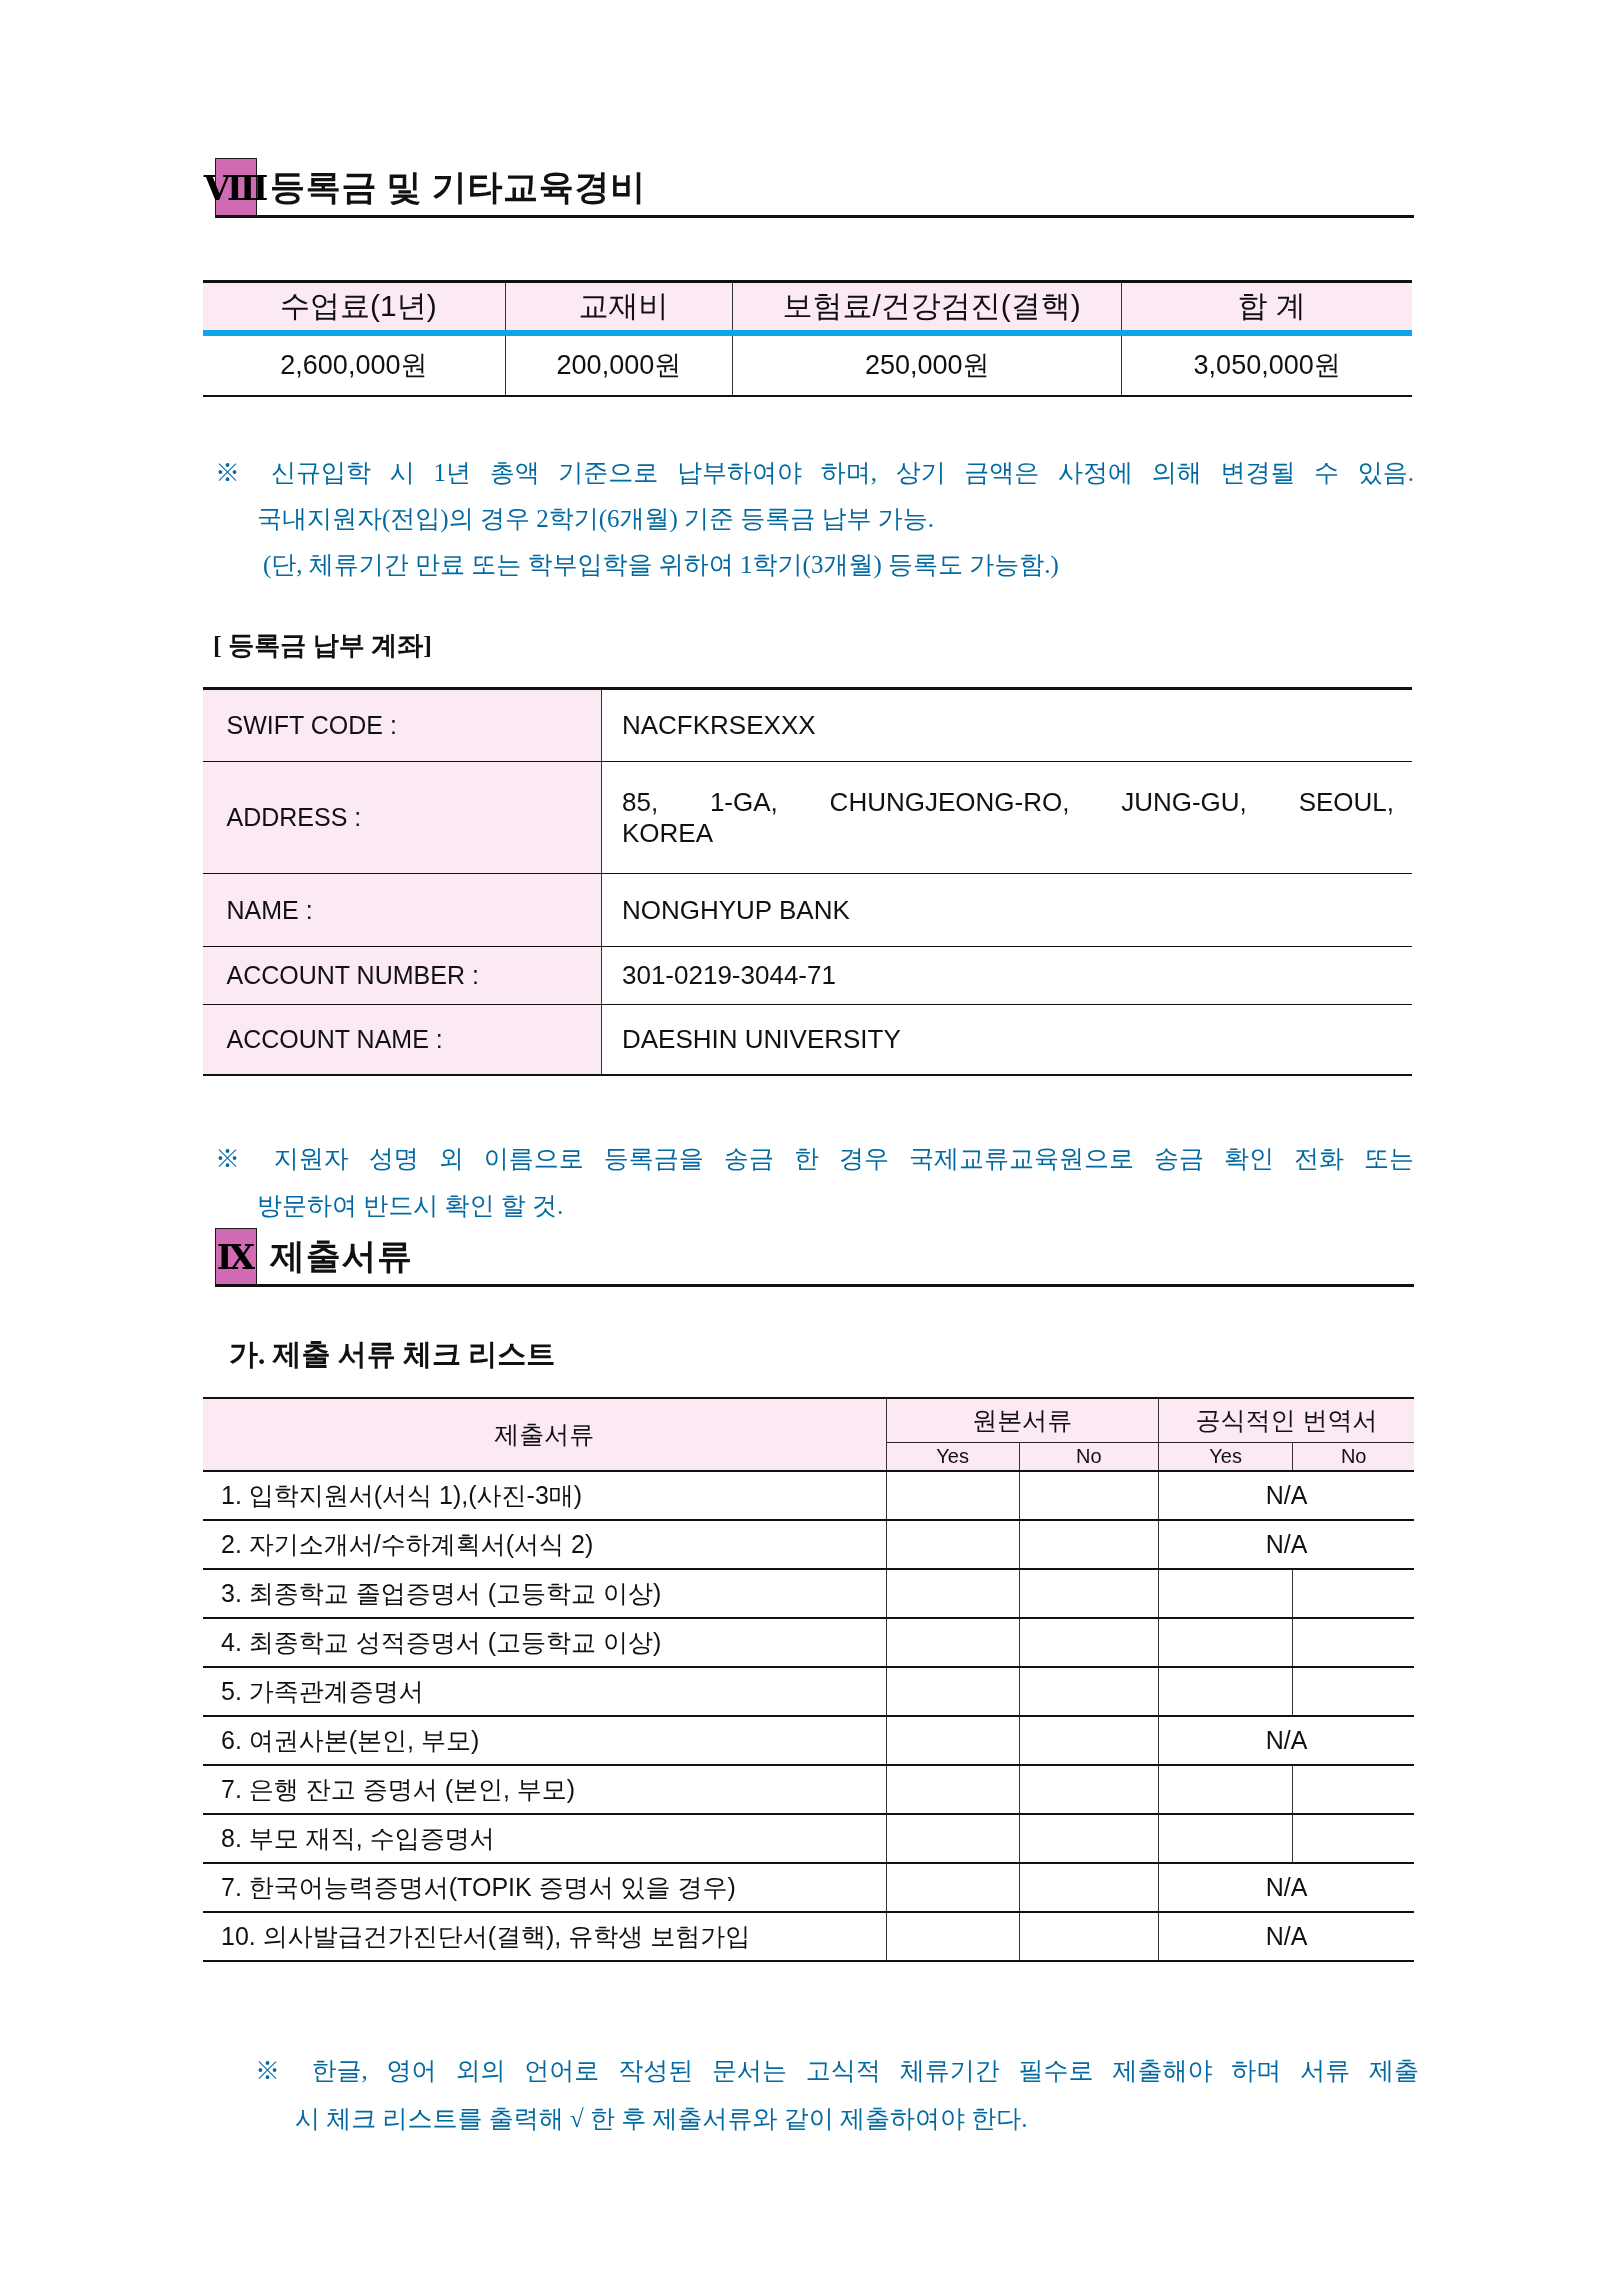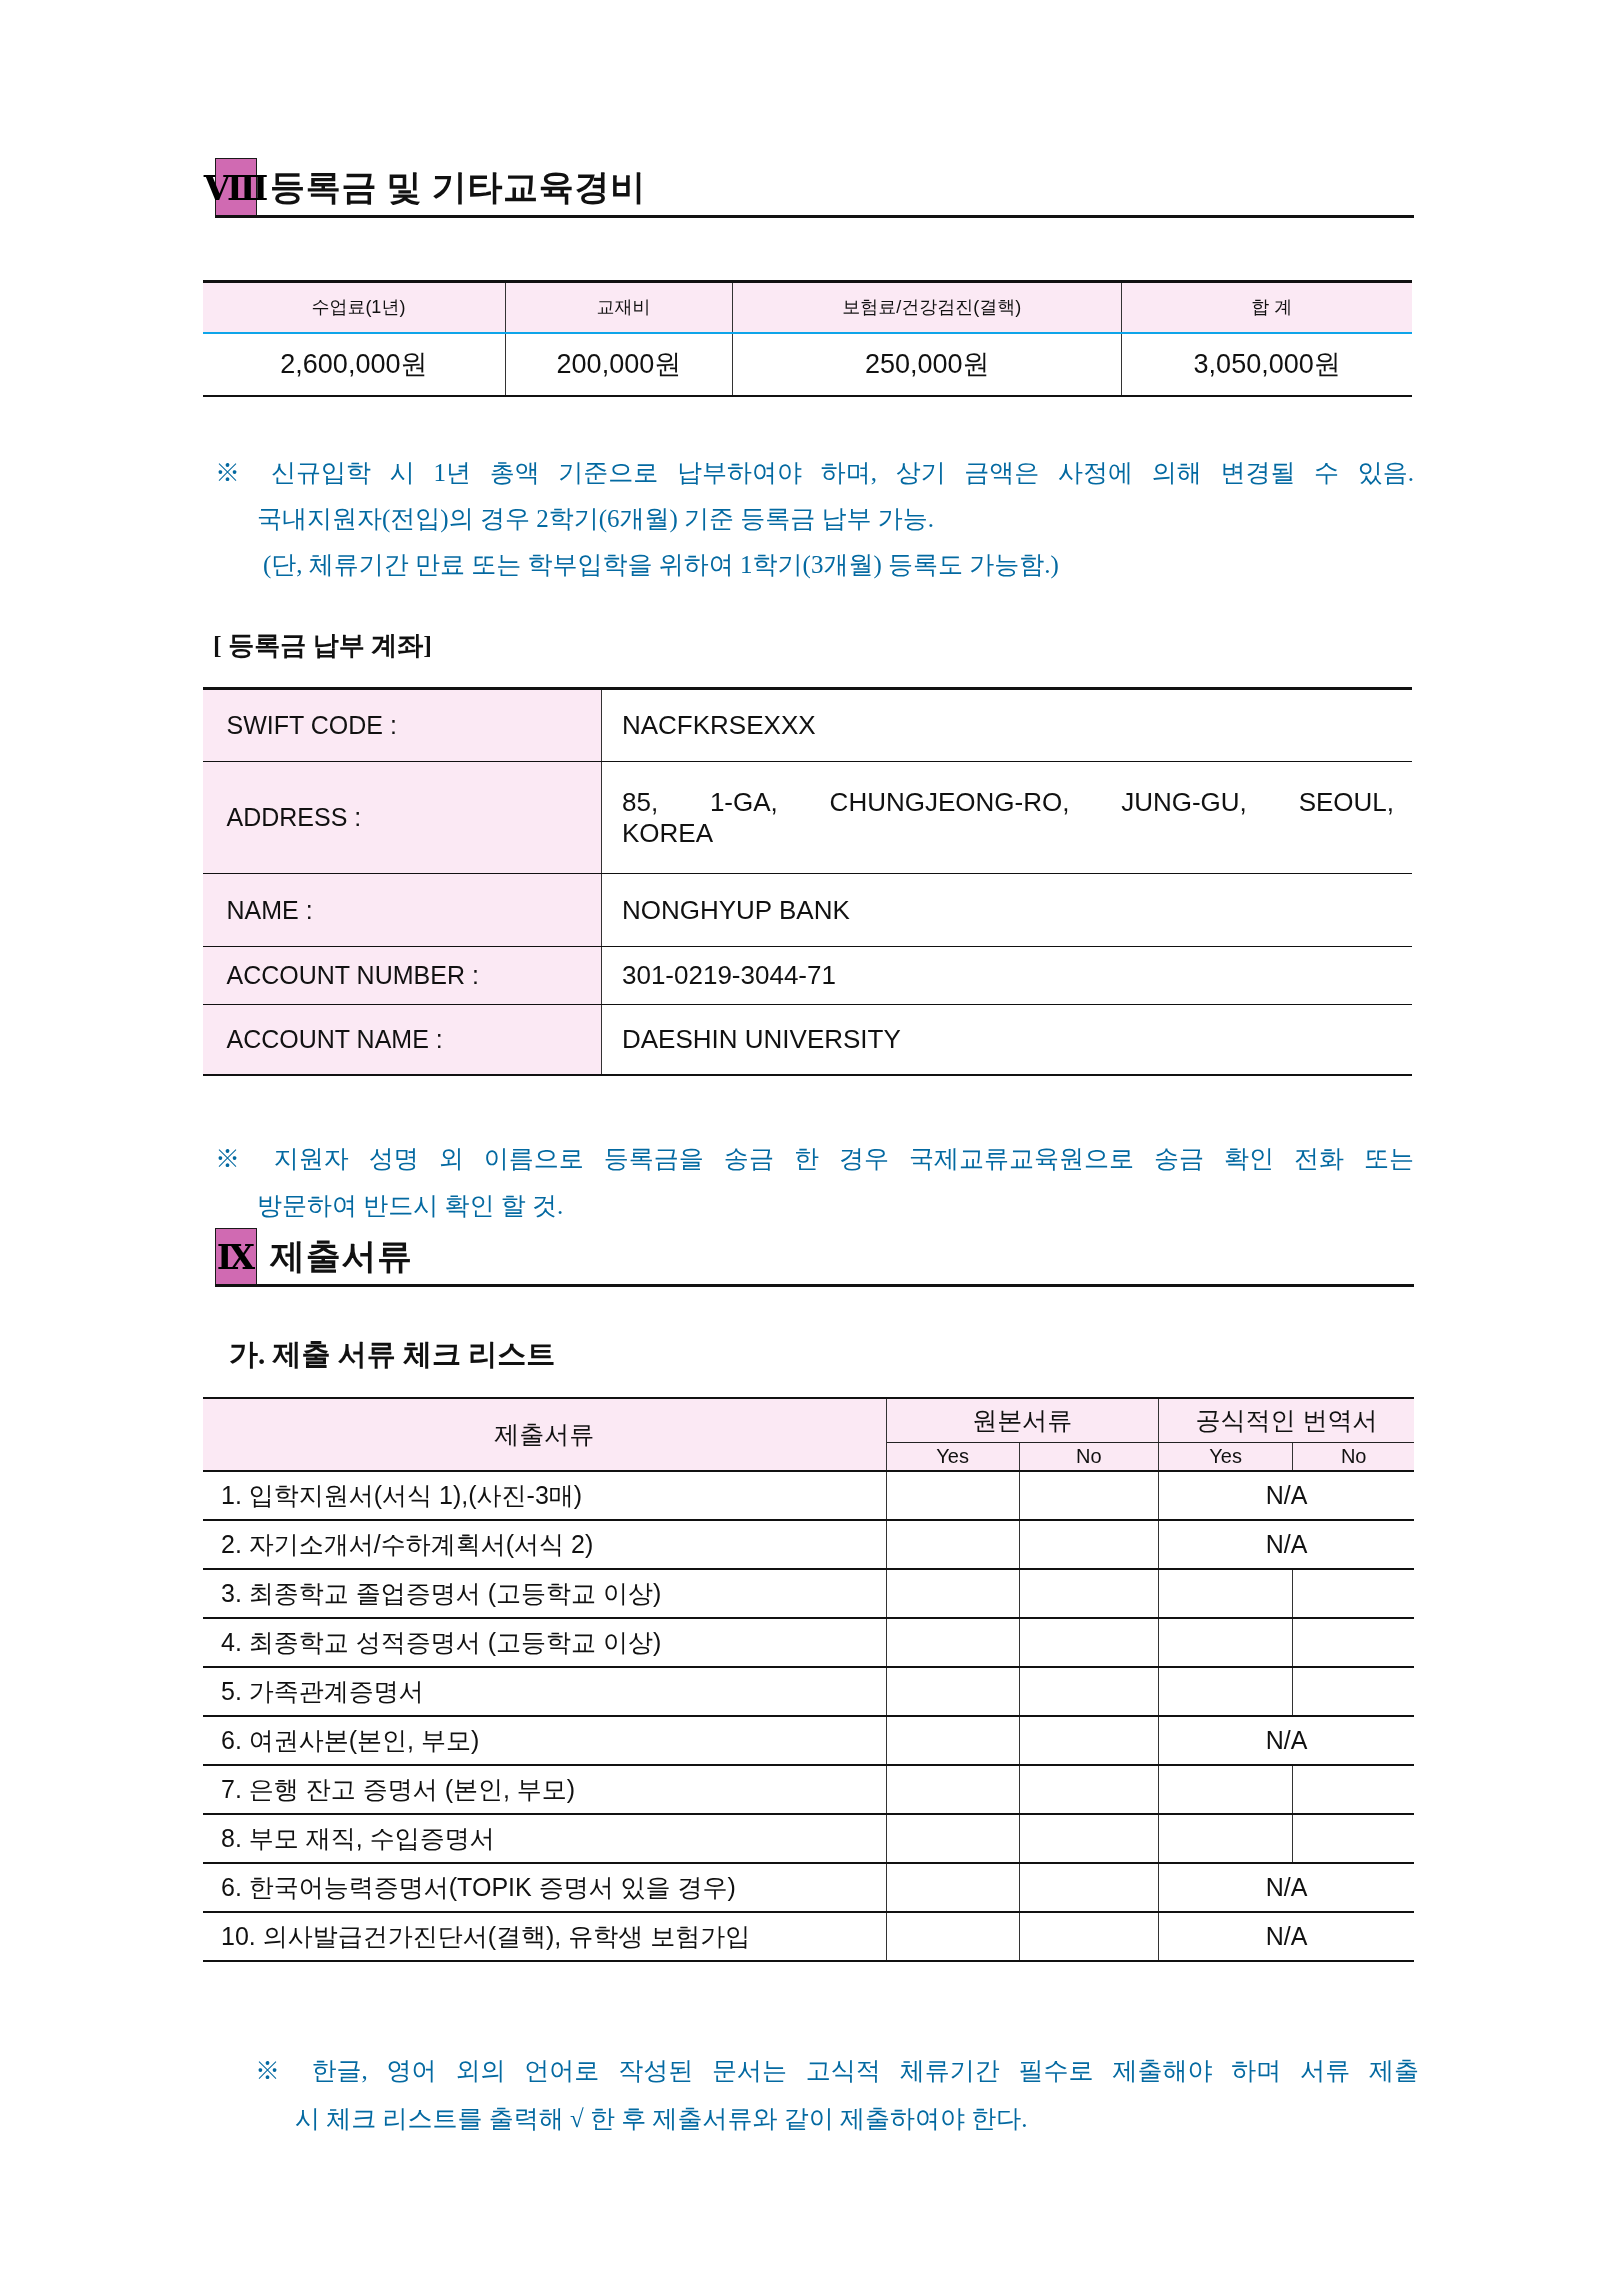--- a/index.html
+++ b/index.html
@@ -24,22 +24,22 @@
 
   
   table { border-collapse:collapse; table-layout:fixed; }
   td { box-sizing:border-box; overflow:hidden; }
 
   
   #fee-table { position:absolute; left:203px; top:280px; width:1209px;
     font-family:"Liberation Sans","DejaVu Sans",sans-serif; }
   #fee-table td { border-right:0.7px solid #333; text-align:center; vertical-align:middle; }
   #fee-table td:last-child { border-right:none; }
-  #fee-table tr.hd td { background:var(--cellbg,#fbe9f4); height:51px; font-size:18px;
-    border-top:3.3px solid #111; border-bottom:2px solid #0ea5e9;padding-left:10px; }
+  #fee-table tr.hd td { background:var(--cellbg,#fbe9f4); height:51px; font-size:30px;
+    border-top:3.3px solid #111; border-bottom:6px solid #0ea5e9;padding-left:10px; }
   #fee-table tr.vl td { height:63px; font-size:27px; border-bottom:2px solid #111; }
 
   
   .note { position:absolute; font-size:25px; line-height:46px; color:#0369a1; }
   .note .ln { white-space:nowrap; }
   .note .stretch { white-space:normal; text-align:justify; text-align-last:justify; }
 
   .acct-head { position:absolute; font-size:26px; font-weight:700; white-space:nowrap; }
 
   
@@ -224,21 +224,21 @@
       <td></td>
     </tr>
     <tr class="r">
       <td class="doc">8. 부모 재직, 수입증명서</td>
       <td></td>
       <td></td>
       <td></td>
       <td></td>
     </tr>
     <tr class="r">
-      <td class="doc">6. 한국어능력증명서(TOPIK 증명서 있을 경우)</td>
+      <td class="doc">7. 한국어능력증명서(TOPIK 증명서 있을 경우)</td>
       <td></td>
       <td></td>
       <td class="na" colspan="2">N/A</td>
     </tr>
     <tr class="r">
       <td class="doc">10. 의사발급건가진단서(결핵), 유학생 보험가입</td>
       <td></td>
       <td></td>
       <td class="na" colspan="2">N/A</td>
     </tr>

